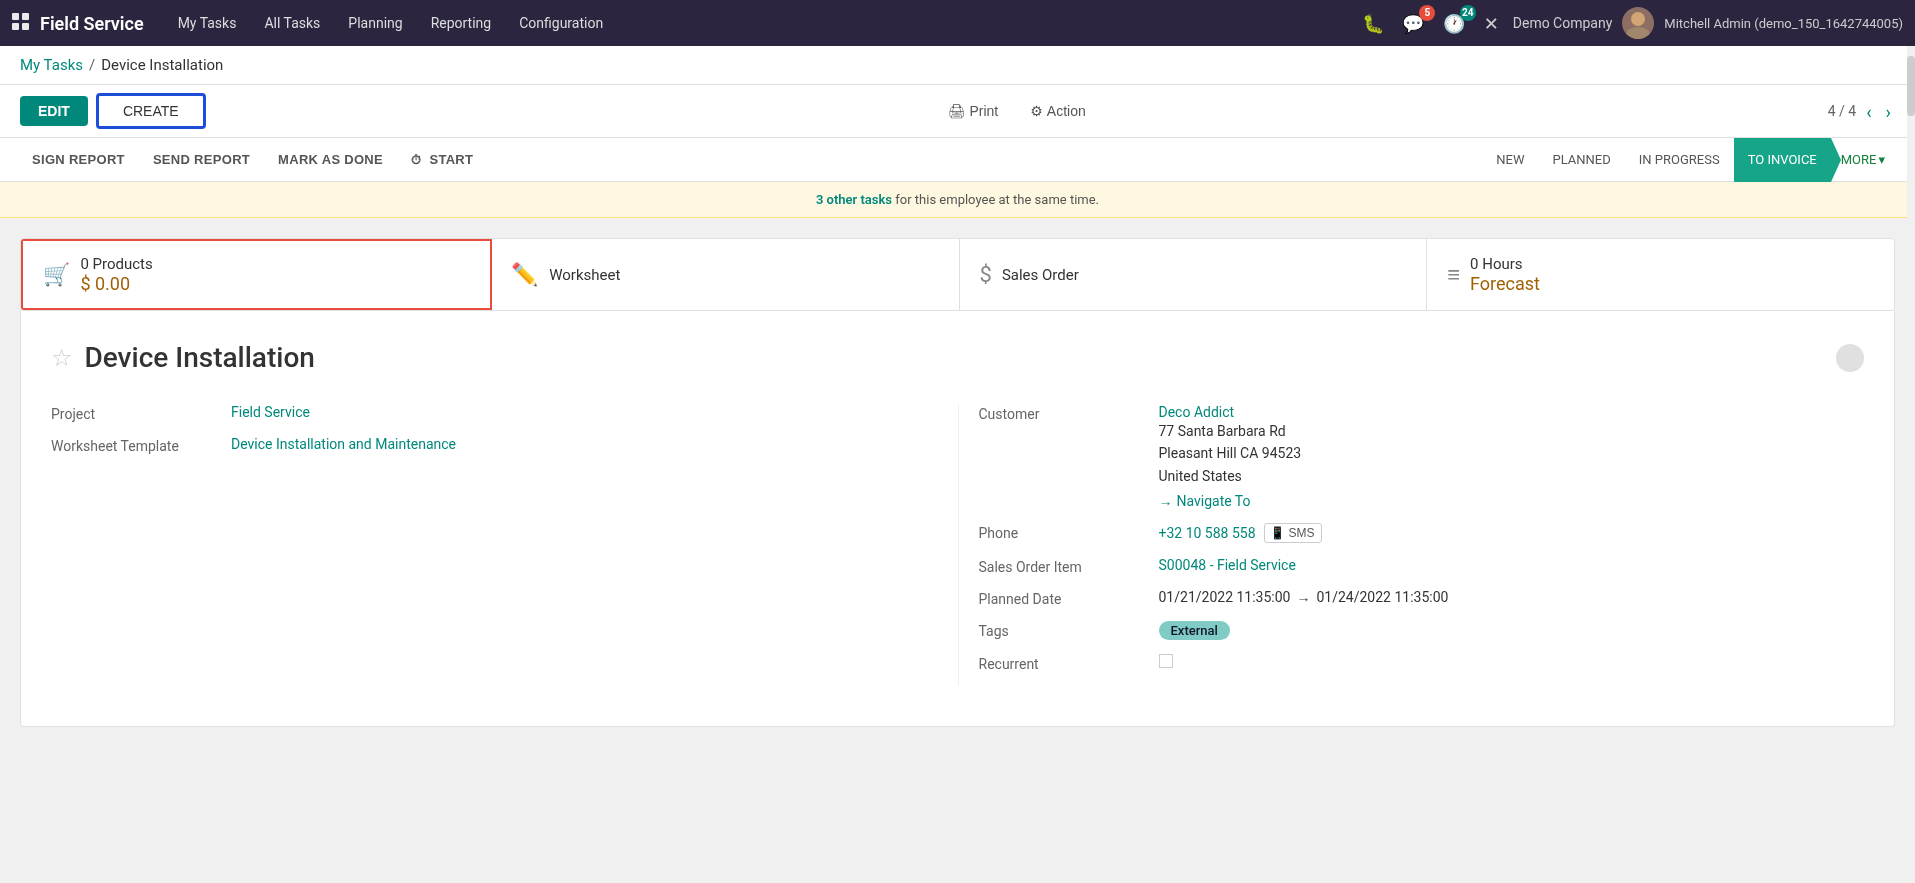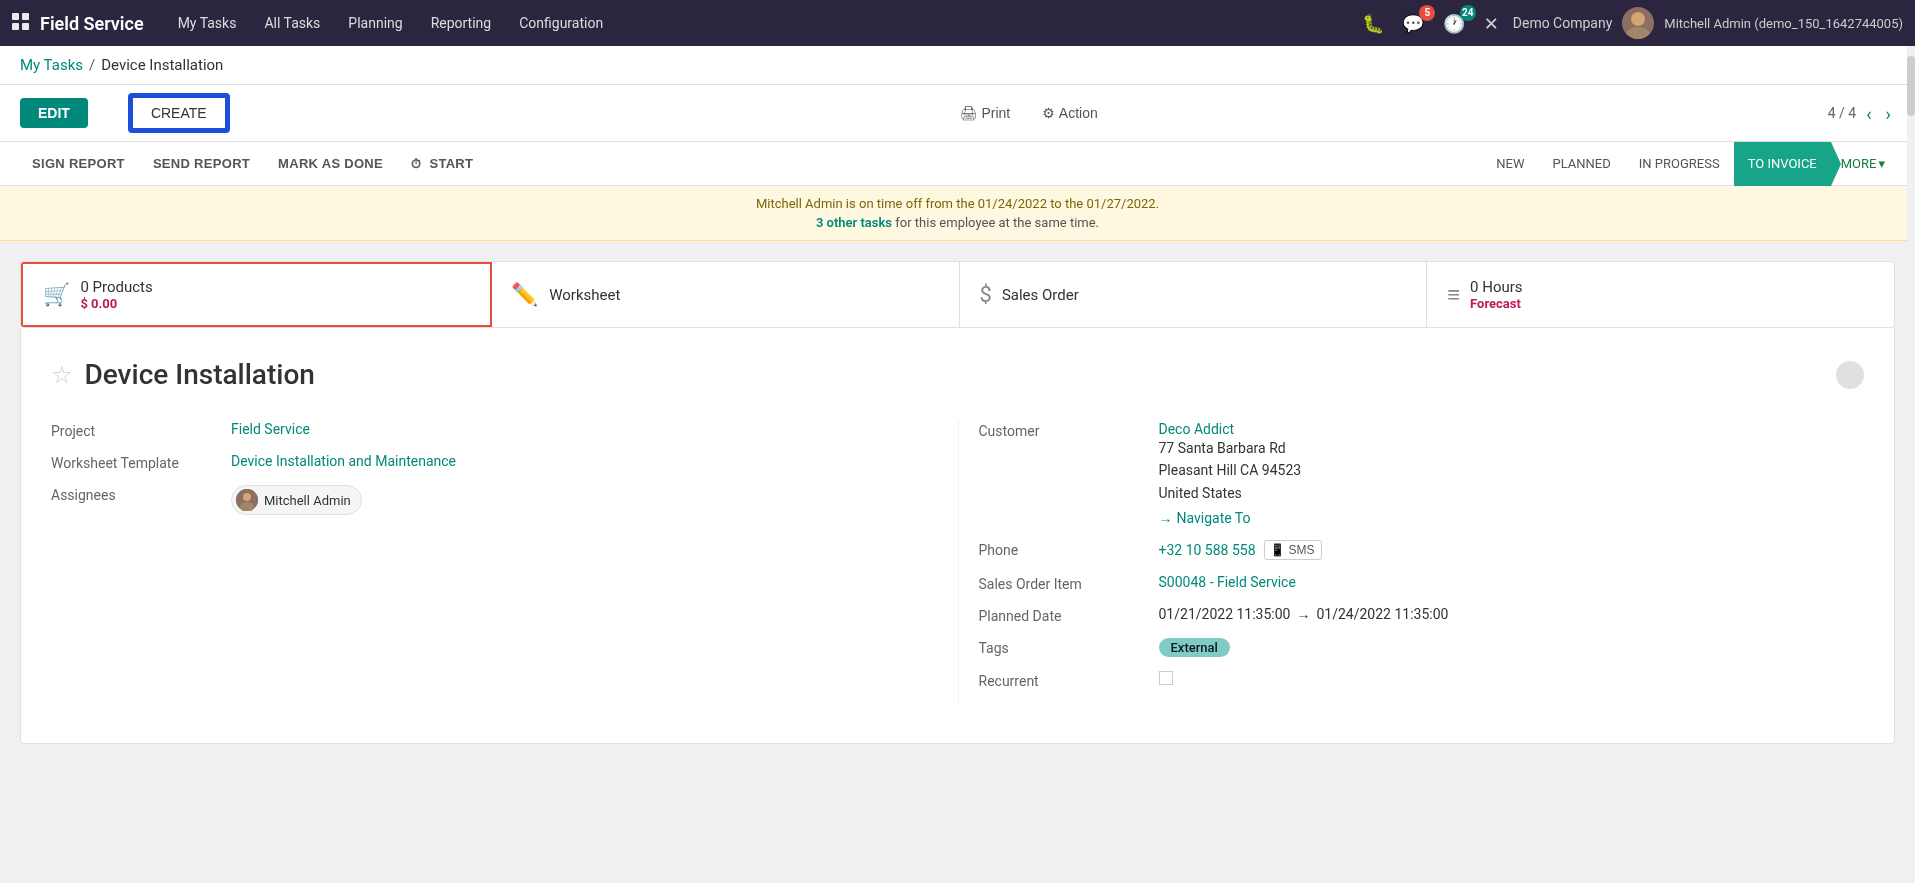--- a/index.html
+++ b/index.html
@@ -54,26 +54,25 @@
       border: none;
       padding: 7px 18px;
       border-radius: 4px;
       font-size: 14px;
       font-weight: 600;
       cursor: pointer;
     }
     .btn-create {
       background: #fff;
       color: #333;
-      border: 5px solid #1d4ed8;
-      padding: 7px 18px;
+      border: 3px solid #1d4ed8;
+      padding: 7px 24px;
       border-radius: 4px;
       font-size: 14px;
       cursor: pointer;
-      margin-left: 32px;
     }
     .btn-action {
       background: #fff;
       color: #555;
       border: none;
       padding: 7px 12px;
       font-size: 14px;
       cursor: pointer;
       display: flex;
       align-items: center;
@@ -168,21 +167,21 @@
       padding: 14px 20px;
       border-right: 1px solid #e0e0e0;
       cursor: pointer;
     }
     .stat-item:last-child { border-right: none; }
     .stat-item.active-stat {
       border: 2px solid #e74c3c;
     }
     .stat-icon { font-size: 22px; color: #888; }
     .stat-text .stat-count { font-size: 15px; font-weight: 400; color: #333; }
-    .stat-text .stat-label { font-size: 13px; color: #be185d; font-weight: bold; }
+    .stat-text .stat-label { font-size: 18px; color: #a16207; }
 
     
     .form-card {
       background: #fff;
       border: 1px solid #e0e0e0;
       border-top: none;
       border-radius: 0 0 4px 4px;
       padding: 30px 30px 40px;
     }
 
@@ -386,21 +385,20 @@
       <span>TO INVOICE</span>
     </div>
     <div class="stage-more">
       <span>MORE</span>
       <span>▾</span>
     </div>
   </div>
 </div>
 
 <div class="alert-banner">
-  <div class="line1">Mitchell Admin is on time off from the 01/24/2022 to the 01/27/2022.</div>
   <div class="line2">
     <span class="link">3 other tasks</span>
     <span> for this employee at the same time.</span>
   </div>
 </div>
 
 <div class="main-content">
 
   <div class="stats-card">
     <div class="stat-item active-stat">
@@ -445,35 +443,20 @@
         <div class="field-row">
           <span class="field-label">Project</span>
           <span class="field-value">
             <a class="field-link">Field Service</a>
           </span>
         </div>
         <div class="field-row">
           <span class="field-label">Worksheet Template</span>
           <span class="field-value">
             <a class="field-link">Device Installation and Maintenance</a>
-          </span>
-        </div>
-        <div class="field-row">
-          <span class="field-label">Assignees</span>
-          <span class="field-value">
-            <span class="assignee-badge">
-              <span class="assignee-avatar">
-                <svg width="22" height="22" viewBox="0 0 22 22">
-                    <circle cx="11" cy="11" r="11" fill="#8d6e63"></circle>
-                    <circle cx="11" cy="8" r="4" fill="#d4a574"></circle>
-                    <ellipse cx="11" cy="18" rx="7" ry="5" fill="#a0866a"></ellipse>
-                  </svg>
-              </span>
-              <span>Mitchell Admin</span>
-            </span>
           </span>
         </div>
       </div>
 
       <div class="form-right">
         <div class="field-row">
           <span class="field-label">Customer</span>
           <div class="field-value">
             <div><a class="field-link">Deco Addict</a></div>
             <div class="address-block">

